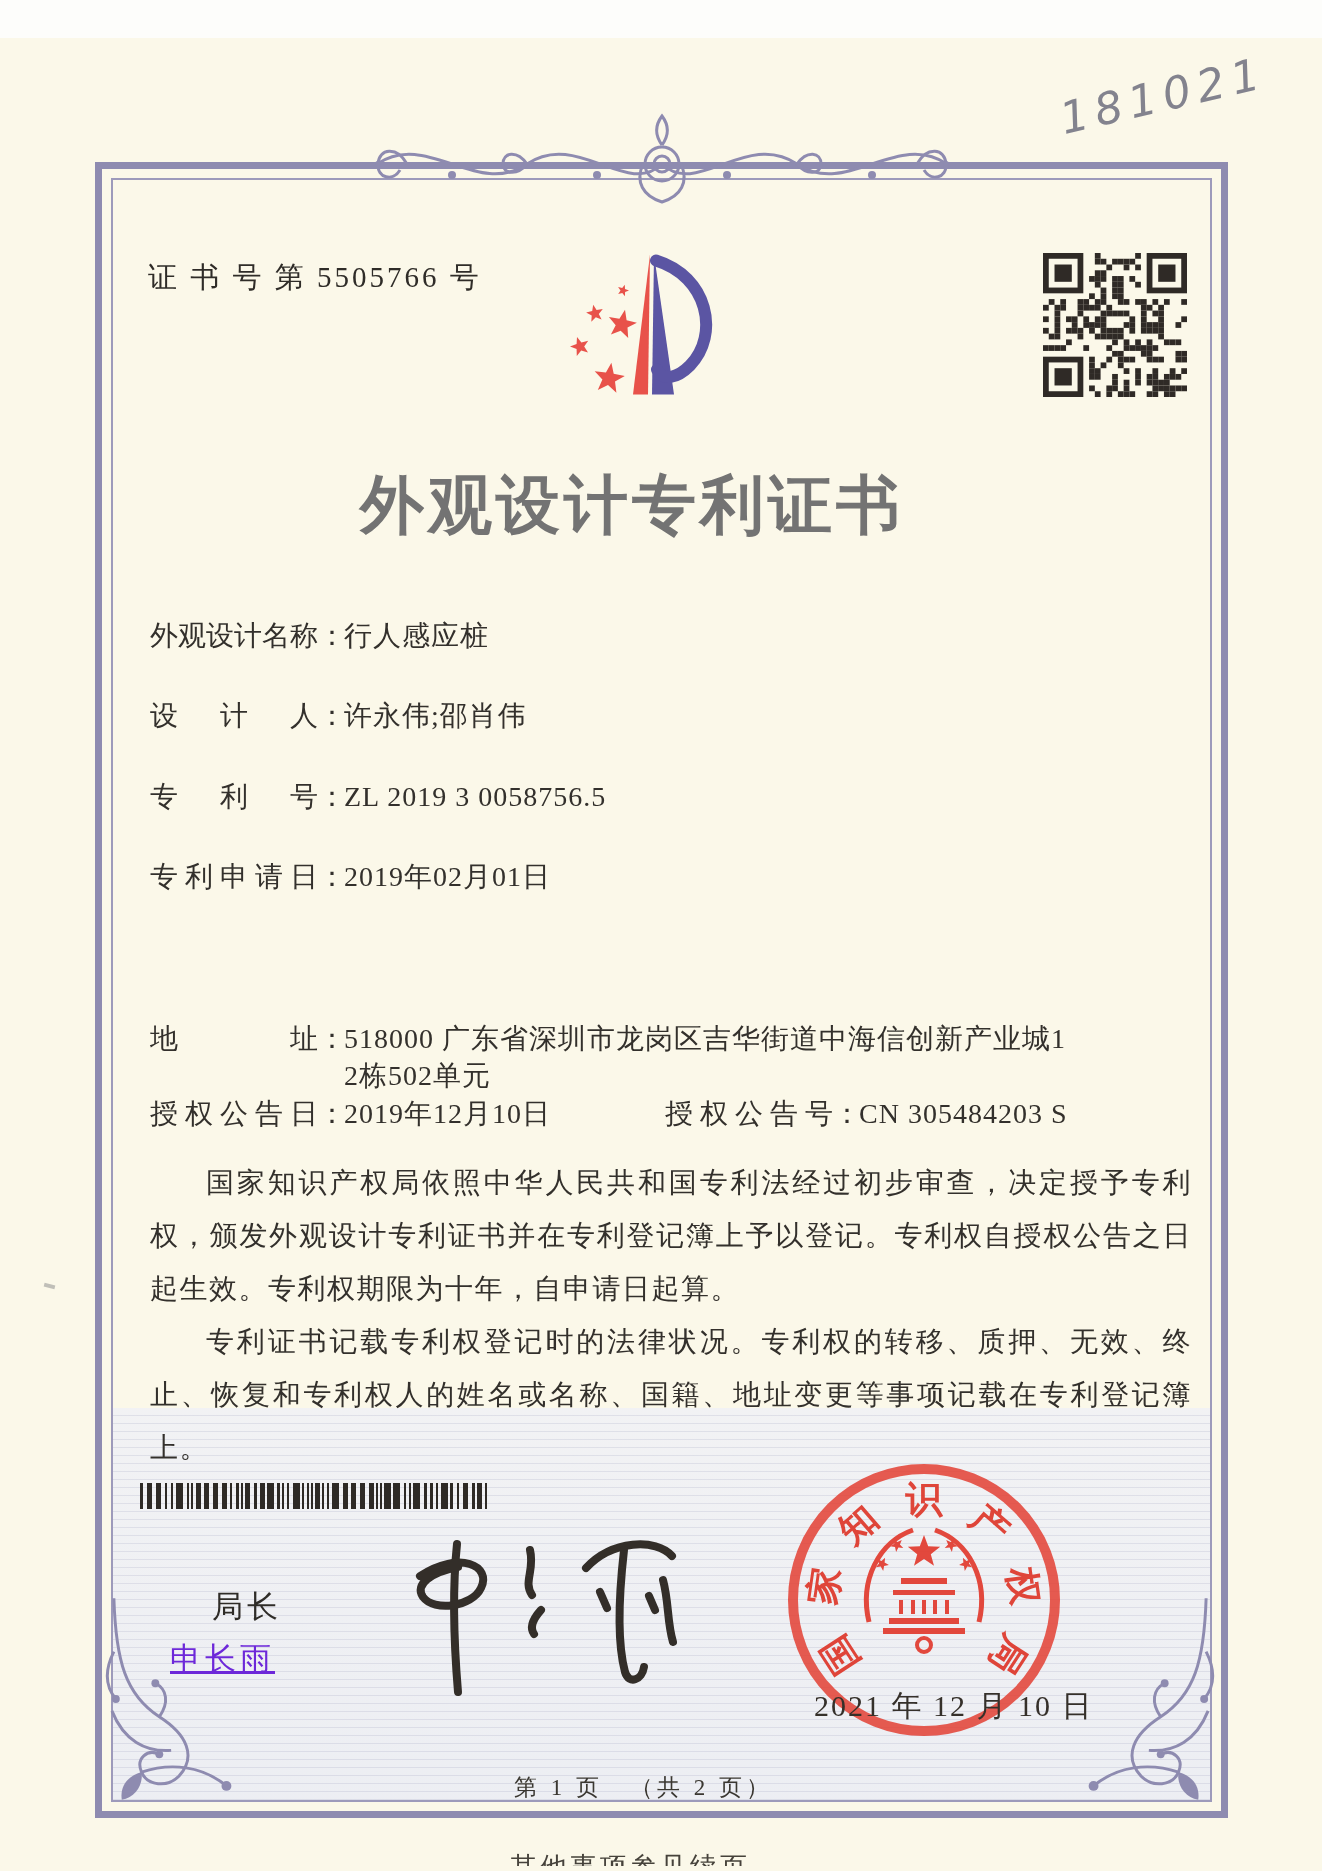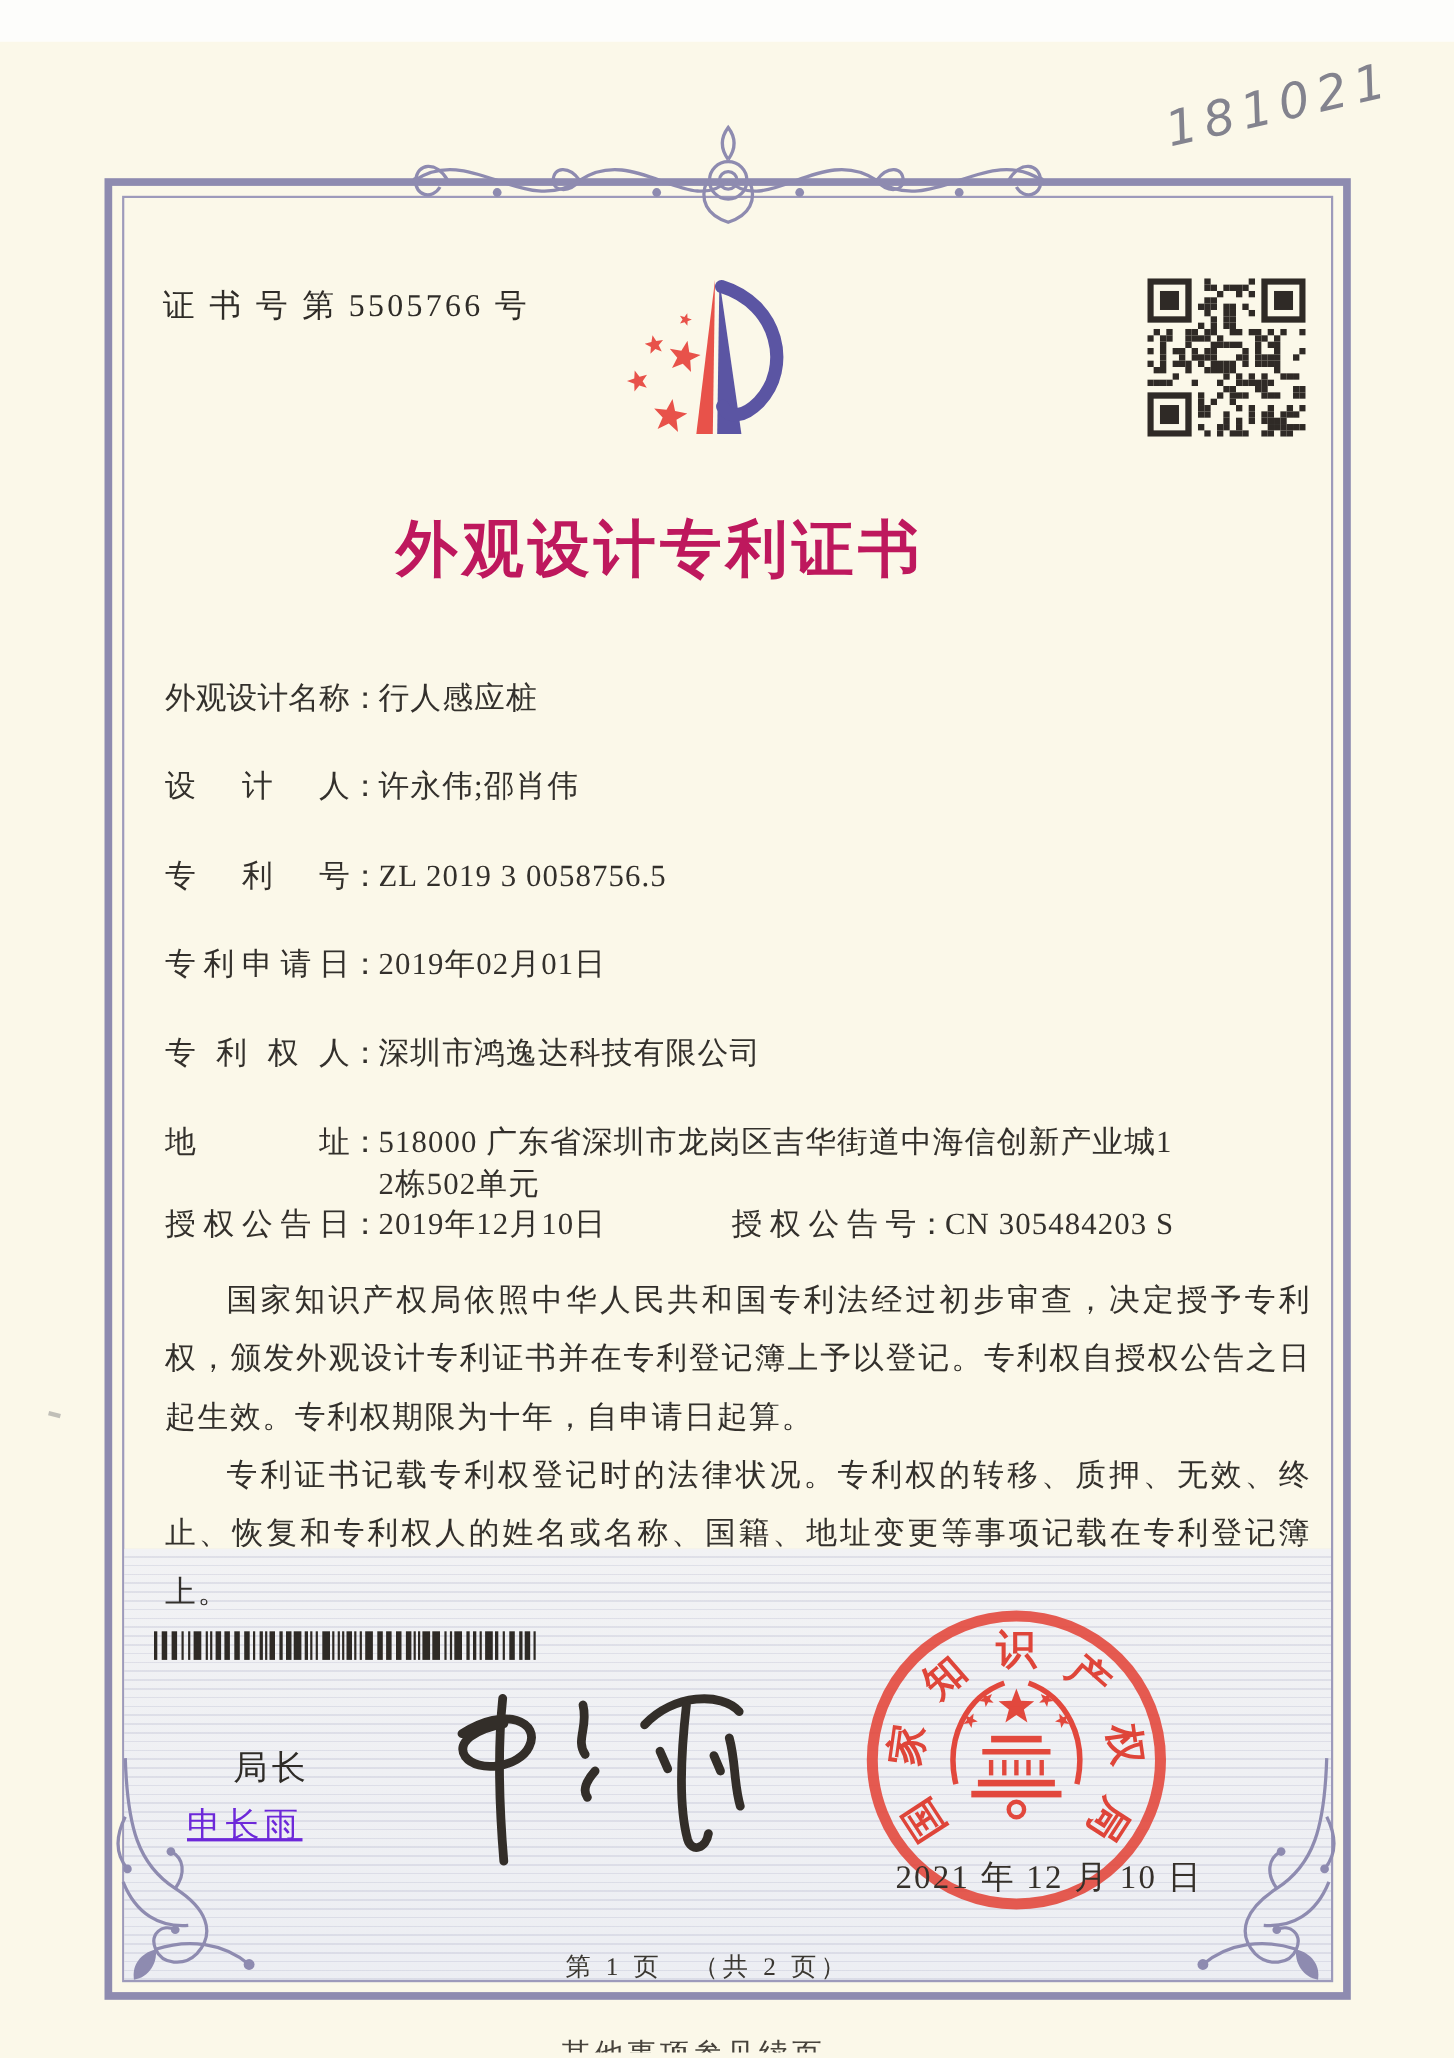--- a/index.html
+++ b/index.html
@@ -20,22 +20,22 @@
   .filigree-top{position:absolute;left:367px;top:112px;width:590px;height:104px;}
   .corner-flourish{position:absolute;width:158px;height:218px;}
   .corner-flourish.right{left:1058px;top:1592px;}
   .corner-flourish.left{left:104px;top:1592px;transform:scaleX(-1);}
   .scan-dash{position:absolute;left:44px;top:1284px;width:11px;height:4px;background:#8f8f8f;
         opacity:.55;transform:rotate(14deg);}
   
   .cert-no{position:absolute;left:148px;top:258px;font-size:29px;letter-spacing:3px;color:#2f2c28;}
   .logo{position:absolute;left:538px;top:246px;width:190px;height:156px;}
   .qr{position:absolute;left:1043px;top:253px;width:144px;height:144px;}
-  .doc-title{position:absolute;left:360px;top:462px;font-size:56px;font-weight:bold;
-        letter-spacing:4px;color:#be185d;white-space:nowrap;}
+  .doc-title{position:absolute;left:360px;top:462px;font-size:64px;font-weight:bold;
+        letter-spacing:4px;color:#737373;white-space:nowrap;}
   
   .field-row{position:absolute;left:150px;font-size:28px;white-space:nowrap;line-height:36px;}
   .flabel{display:inline-block;width:168px;text-align:justify;text-align-last:justify;vertical-align:top;}
   .fcolon{display:inline-block;width:26px;vertical-align:top;}
   .fvalue{letter-spacing:1px;vertical-align:top;}
   .fgroup2{position:absolute;left:515px;top:0;}
   .addr-line2{position:absolute;left:344px;top:1057px;font-size:28px;letter-spacing:1px;}
   
   .body-text{position:absolute;left:150px;top:1156px;width:1042px;font-size:28px;
         line-height:53px;letter-spacing:1.5px;text-align:justify;}
@@ -356,23 +356,20 @@
   </div>
   <div class="field-row" style="top:618px">
     <span class="flabel">外观设计名称</span><span class="fcolon">：</span><span class="fvalue">行人感应桩</span>
   </div>
   <div class="field-row" style="top:779px">
     <span class="flabel">专利号</span><span class="fcolon">：</span><span class="fvalue">ZL 2019 3 0058756.5</span>
   </div>
   <div class="field-row" style="top:859px">
     <span class="flabel">专利申请日</span><span class="fcolon">：</span><span class="fvalue">2019年02月01日</span>
   </div>
-  <div class="field-row" style="top:940px">
-    <span class="flabel">专利权人</span><span class="fcolon">：</span><span class="fvalue">深圳市鸿逸达科技有限公司</span>
-  </div>
   <div class="field-row" style="top:1021px">
     <span class="flabel">地址</span><span class="fcolon">：</span><span class="fvalue">518000 广东省深圳市龙岗区吉华街道中海信创新产业城1</span>
   </div>
   <div class="addr-line2">2栋502单元</div>
   <div class="field-row" style="top:1096px">
     <span class="flabel">授权公告日</span><span class="fcolon">：</span><span class="fvalue">2019年12月10日</span>
     <span class="fgroup2">
       <span class="flabel">授权公告号</span><span class="fcolon">：</span><span class="fvalue">CN 305484203 S</span>
     </span>
   </div>

